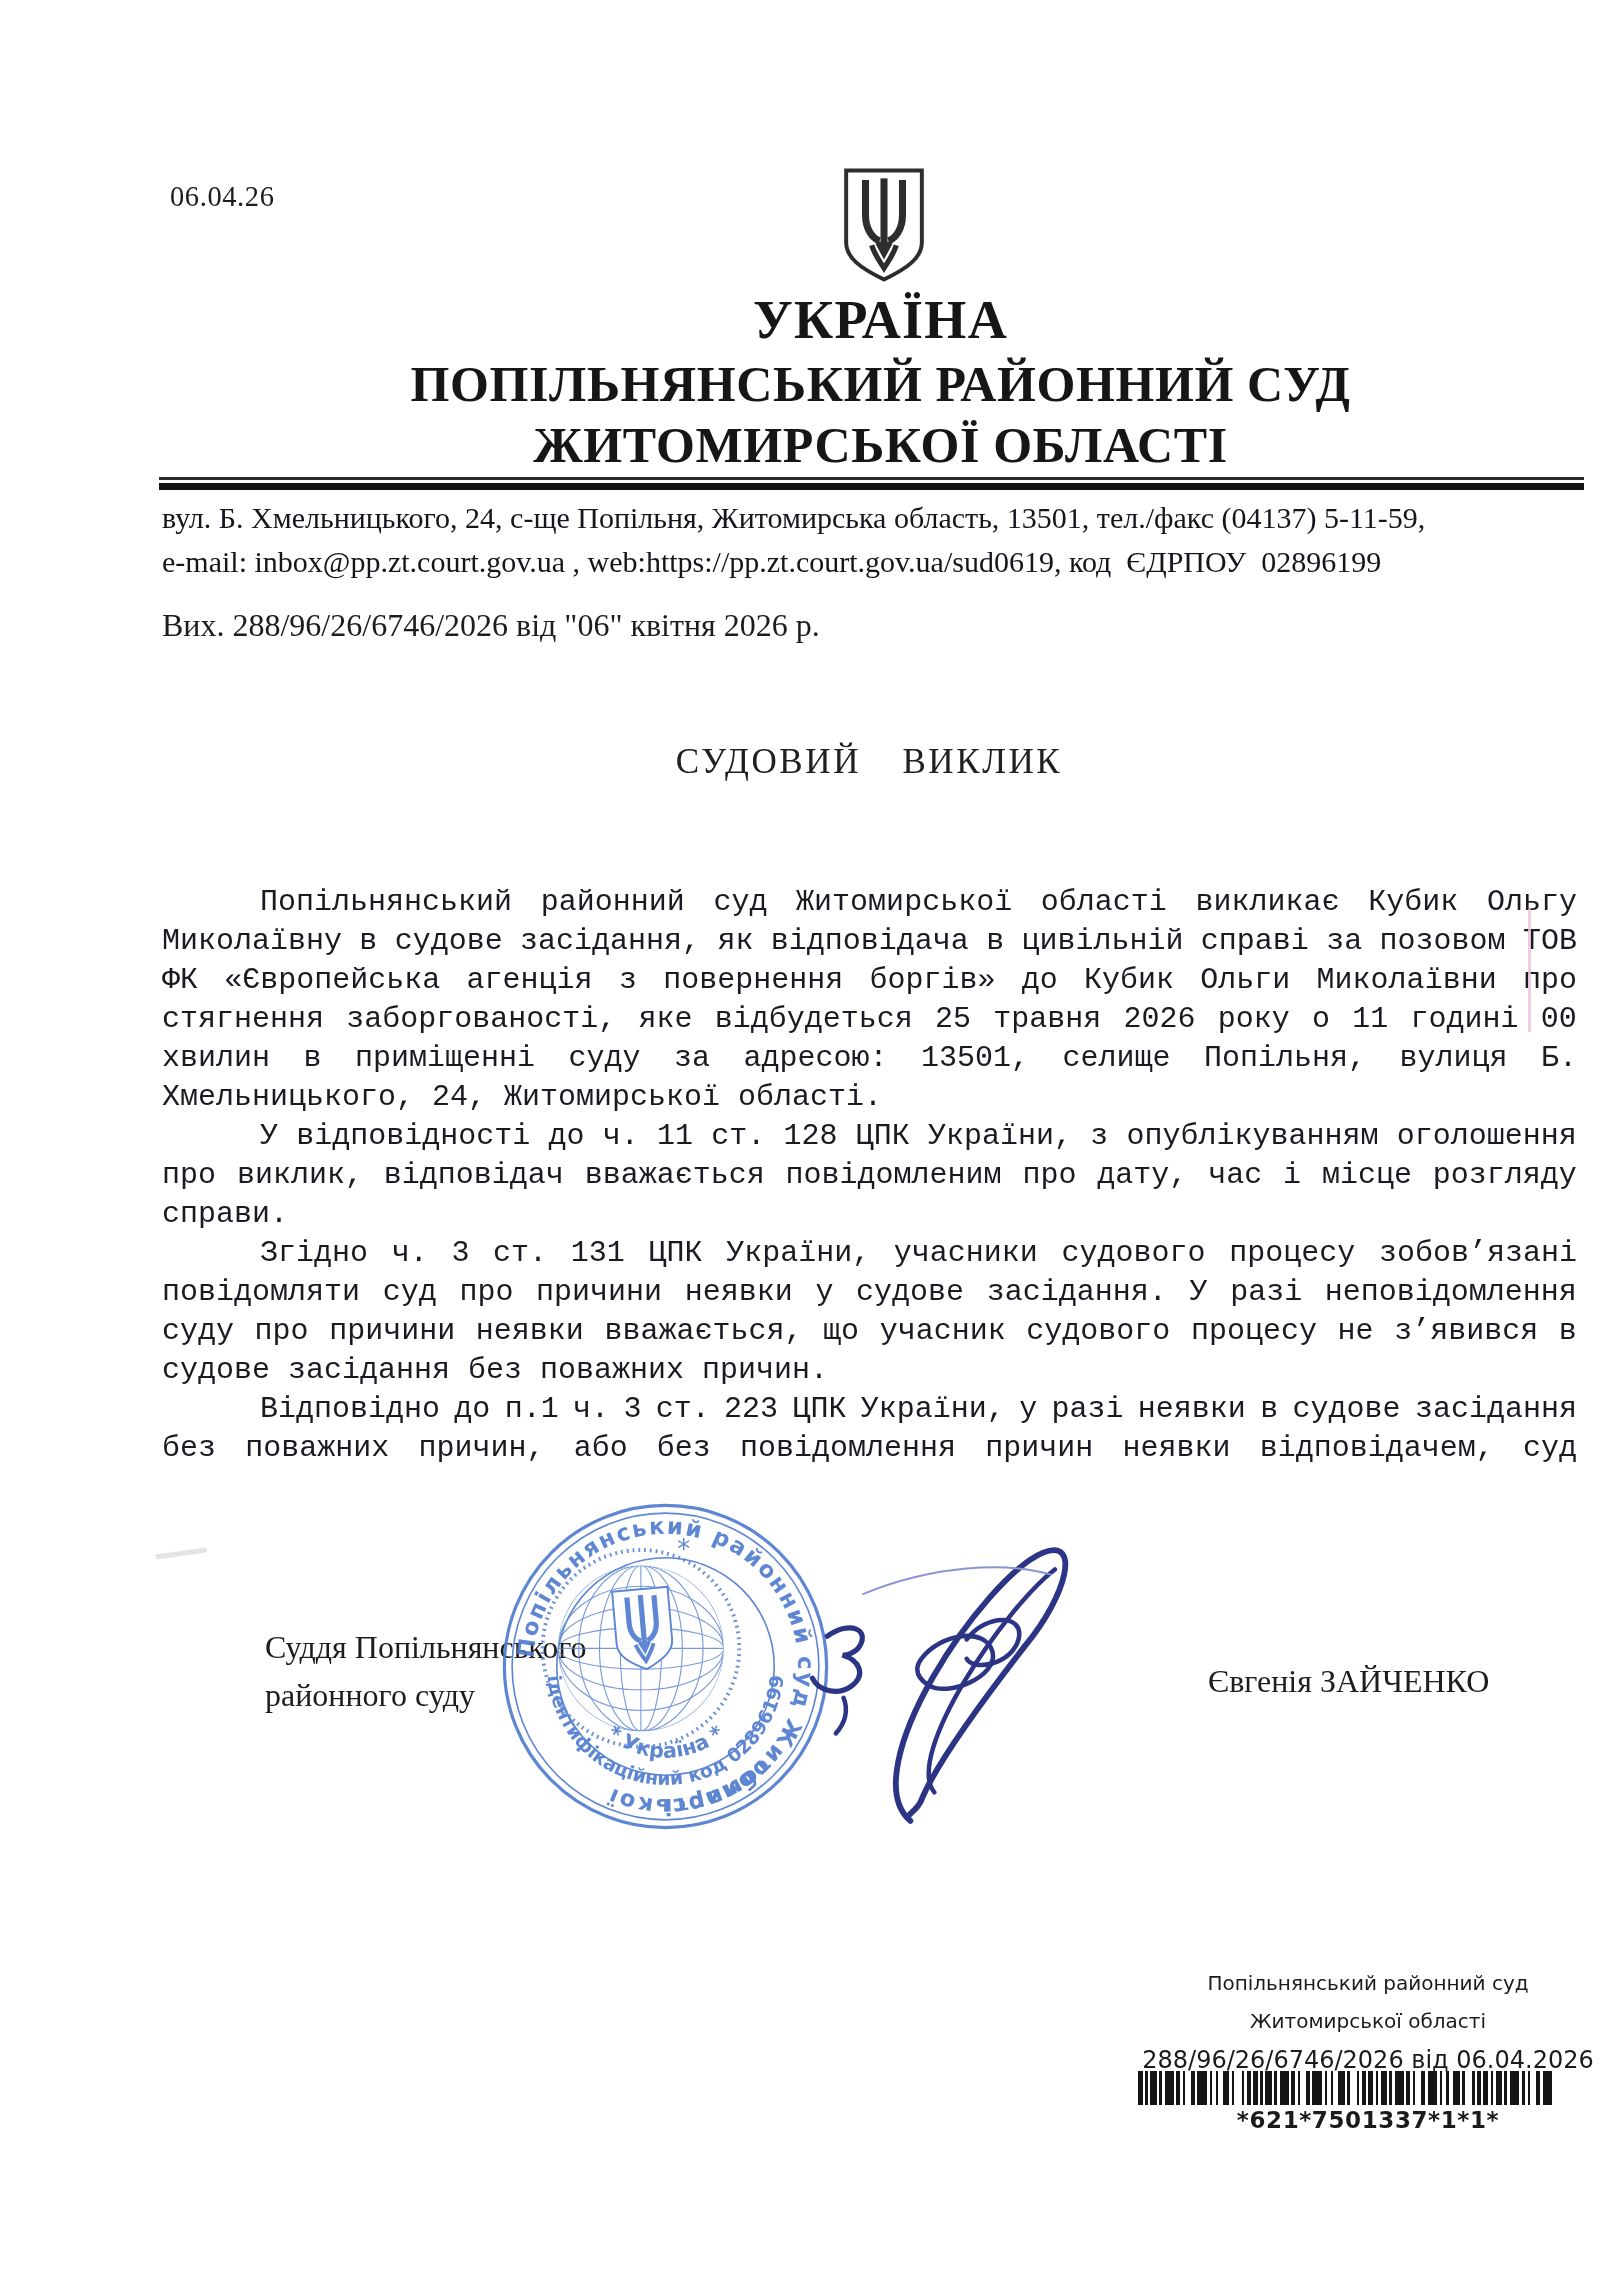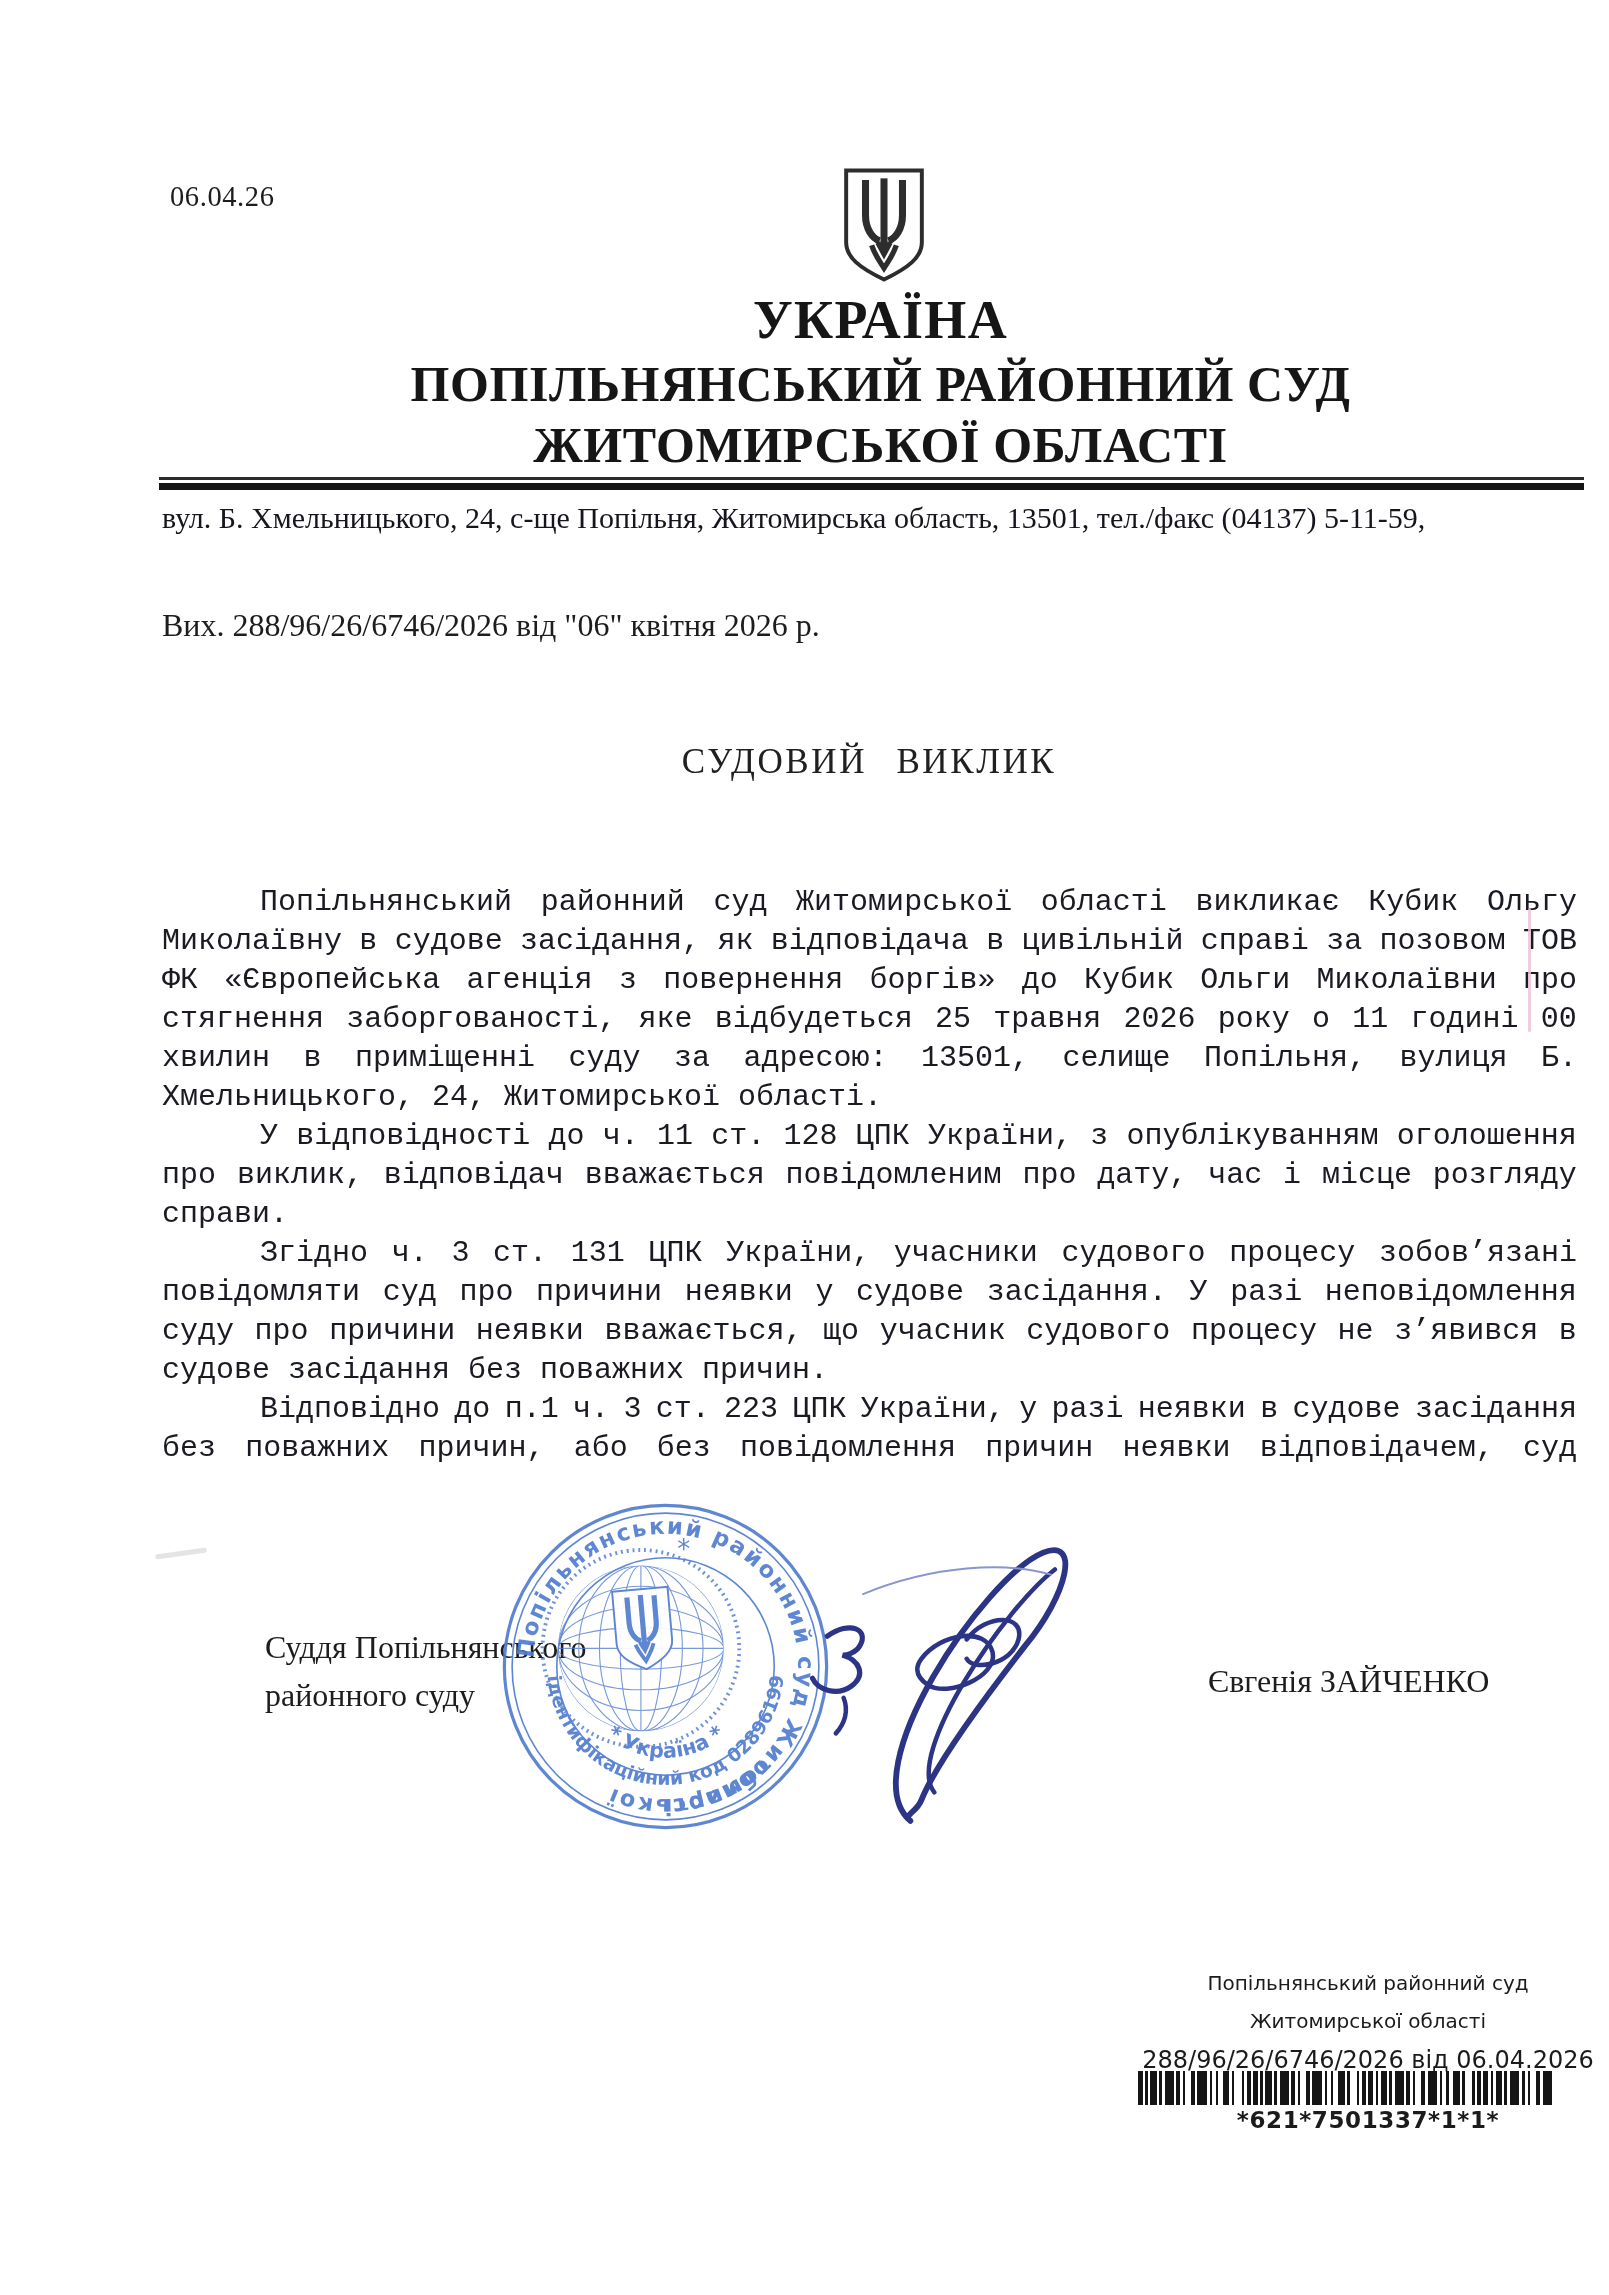--- a/index.html
+++ b/index.html
@@ -13,21 +13,21 @@
   .h-court1{top:355px;font-size:50px;letter-spacing:0.6px;}
   .h-court2{top:416px;font-size:50px;letter-spacing:0.6px;}
   .rule{left:159px;top:477px;width:1425px;}
   .rule .r1{height:2.6px;background:#2b2b2b;}
   .rule .r2{height:7.1px;background:#141414;margin-top:3.2px;}
   .addr{left:162px;width:1425px;font-size:30px;color:#15151d;white-space:pre-wrap;}
   .addr1{top:501px;}
   .addr2{top:545px;}
   .vykh{left:162px;top:607px;font-size:32px;white-space:pre-wrap;}
   .doc-title{left:194px;top:742px;width:1350px;text-align:center;font-size:35px;letter-spacing:2.6px;color:#202020;}
-  .doc-title span{margin:0 9px;font-family:Liberation Serif, serif;}
+  .doc-title span{margin:0 15px;font-family:Liberation Serif, serif;}
   .bodytext{left:162px;top:883px;width:1415px;font-size:30px;color:#1a1a22;}
   .bline{display:flex;justify-content:space-between;height:39px;line-height:39px;white-space:nowrap;font-family:Liberation Mono, monospace;}
   .bline.first{padding-left:98px;}
   .bline.last{display:block;}
   .sig-l1{left:265px;top:1629px;font-size:32px;}
   .sig-l2{left:265px;top:1677px;font-size:32px;}
   .sig-name{left:1208px;top:1663px;font-size:32px;}
   .stamp{left:494px;top:1495px;opacity:.9;}
   .signature{left:771px;top:1515px;}
   .artifact-pink{left:1528px;top:908px;width:3.2px;height:124px;background:#efc3dc;opacity:.85;border-radius:1.9px;}
@@ -65,20 +65,21 @@
   <div class="abs hdr h-country">УКРАЇНА</div>
   <div class="abs hdr h-court1">ПОПІЛЬНЯНСЬКИЙ РАЙОННИЙ СУД</div>
   <div class="abs hdr h-court2">ЖИТОМИРСЬКОЇ ОБЛАСТІ</div>
 
   <div class="abs rule">
     <div class="r1"></div>
     <div class="r2"></div>
   </div>
 
   <div class="abs addr addr1">вул. Б. Хмельницького, 24, с-ще Попільня, Житомирська область, 13501, тел./факс (04137) 5-11-59,</div>
+  <div class="abs addr addr2">e-mail: inbox@pp.zt.court.gov.ua , web:https://pp.zt.court.gov.ua/sud0619, код  ЄДРПОУ  02896199</div>
 
   <div class="abs vykh">Вих. 288/96/26/6746/2026 від "06" квітня 2026 р.</div>
 
   <div class="abs doc-title">
     <span>СУДОВИЙ</span>
     <span>ВИКЛИК</span>
   </div>
 
   <div class="abs bodytext">
       <div class="bline first">

